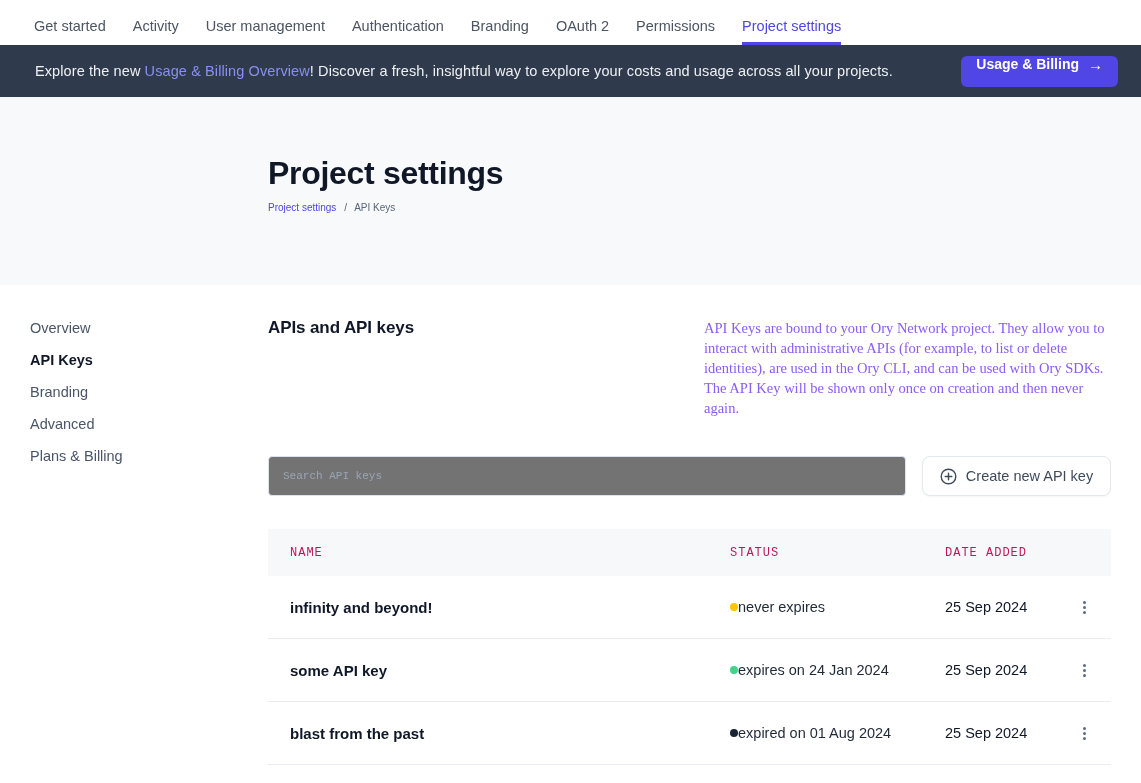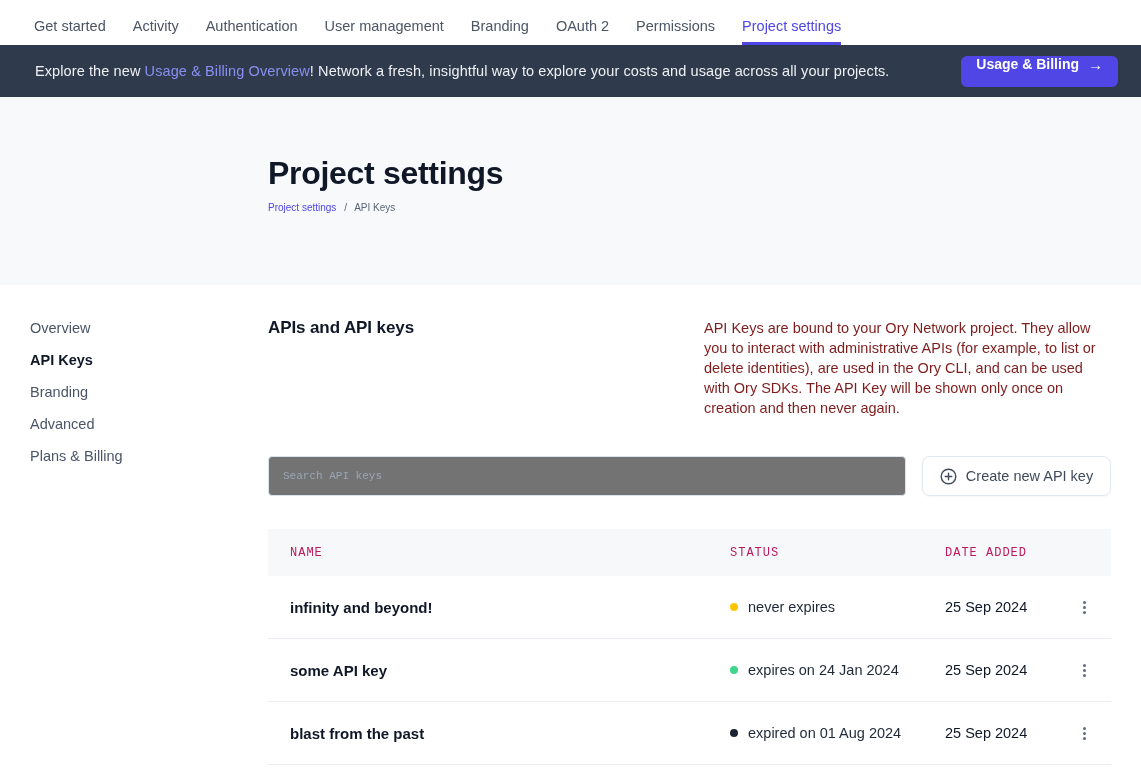--- a/index.html
+++ b/index.html
@@ -36,64 +36,64 @@
   
   .content { display: flex; height: 498px; }
   .sidebar { width: 268px; flex: none; padding: 33px 0 0 30px; }
   .sidebar a { display: block; font-size: 14.5px; line-height: 20px; margin-bottom: 12px;
     color: #4a5568; text-decoration: none; cursor: pointer; }
   .sidebar a.active { color: #101828; font-weight: 700; }
   .main { width: 843px; flex: none; }
 
   .main-top { display: flex; justify-content: space-between; padding-top: 33px; }
   .main-top h2 { font-size: 17px; font-weight: 700; color: #101828; letter-spacing: -.1px; }
-  .main-top p { width: 407px; font-size: 14.5px; line-height: 20px; color: #7f1d1d; }
+  .main-top p { width: 407px; font-size: 14.5px; line-height: 20px; color: #8b5cf6; font-family: Liberation Serif, serif; }
 
   
   .controls { margin-top: 38px; display: flex; gap: 16px; }
   .controls input { flex: 1; height: 40px; border: 1px solid #dde3ec; border-radius: 4px;
     padding: 0 14px; font-size: 11px; color: #101828; outline: none;
     font-family: Liberation Mono, monospace; background: #737373; }
   .controls input::placeholder { color: #9aa5b5; }
   .create-btn { width: 189px; height: 40px; background: #ffffff; border: 1px solid #e2e8f0;
     border-radius: 8px; display: flex; align-items: center; justify-content: center; gap: 9px;
     font-size: 14.5px; font-weight: 500; color: #3f4a5a; cursor: pointer;
     font-family: "Liberation Sans", sans-serif; box-shadow: 0 1px 2px rgba(16,24,40,.04); }
 
   
   .table { margin-top: 33px; }
   .tgrid { display: grid; grid-template-columns: 462px 215px 112px 1fr; align-items: center; }
   .thead { height: 47px; background: #f7f8fa; font-family: "Liberation Mono", "DejaVu Sans Mono", monospace;
     font-size: 12px; letter-spacing: 1px; color: #be185d; }
   .thead .cell:first-child { padding-left: 22px; }
   .trow { height: 63px; border-bottom: 1px solid #e9edf2; }
   .trow .name { padding-left: 22px; font-size: 15px; font-weight: 700; color: #101828; }
-  .status { display: flex; align-items: center; gap: 10px; font-size: 14.5px; color: #1f2937; }
+  .status { display: flex; align-items: center; gap: 0; font-size: 14.5px; color: #1f2937; }
   .dot { width: 8px; height: 8px; border-radius: 50%; flex: none; }
   .date { font-size: 14.5px; color: #101828; }
   .kebab { justify-self: center; display: flex; flex-direction: column; gap: 2px;
     padding: 6px; background: none; border: none; cursor: pointer; }
   .kebab i { width: 3px; height: 3px; border-radius: 50%; background: #5d6b82; display: block; }
 </style>
 </head>
 <body>
 
 <header class="topnav">
   <a>Get started</a>
   <a>Activity</a>
+  <a>User management</a>
   <a>Authentication</a>
-  <a>User management</a>
   <a>Branding</a>
   <a>OAuth 2</a>
   <a>Permissions</a>
   <a class="active">Project settings</a>
 </header>
 
 <div class="banner">
-  <p><span>Explore the new </span><a>Usage &amp; Billing Overview</a><span>! Network a fresh, insightful way to explore your costs and usage across all your projects.</span></p>
+  <p><span>Explore the new </span><a>Usage &amp; Billing Overview</a><span>! Discover a fresh, insightful way to explore your costs and usage across all your projects.</span></p>
   <button class="cta">
     <span>Usage &amp; Billing</span>
     <span class="arrow">→</span>
   </button>
 </div>
 
 <section class="hero">
   <h1>Project settings</h1>
   <nav class="breadcrumb">
     <a>Project settings</a>

